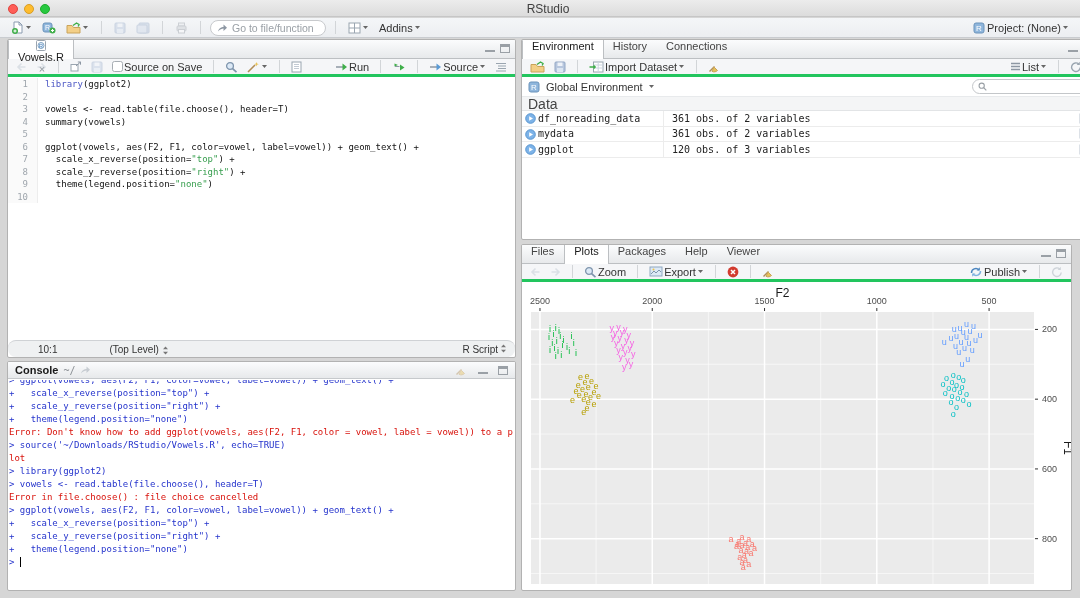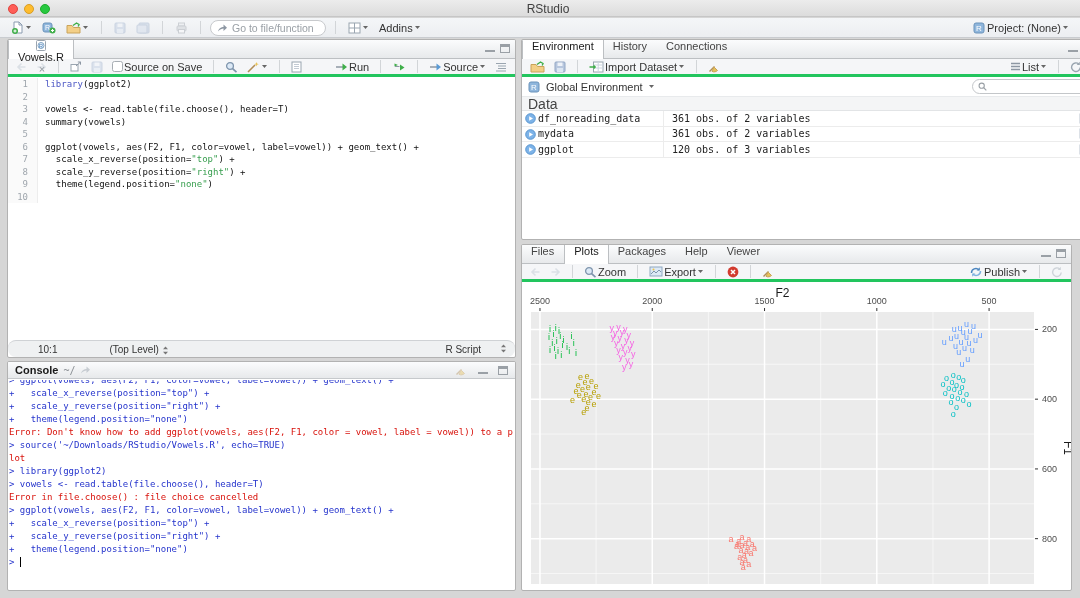--- a/index.html
+++ b/index.html
@@ -400,21 +400,21 @@
     <span style="margin-left:52px; display:flex; align-items:flex-end">
       <span>(Top Level)</span>
       <span class="icon spin">
           <svg width="7" height="9">
             <path d="M3.5 0.5L6 3.2H1z" fill="#777"></path>
             <path d="M3.5 8.5L1 5.8h5z" fill="#777"></path>
           </svg>
         </span>
     </span>
     <span class="spacer"></span>
-    <span style="margin-right:8px; display:flex; align-items:flex-start; gap:19px">
+    <span style="margin-right:8px; display:flex; align-items:flex-start; gap:2px">
       <span>R Script</span>
       <span class="icon">
           <svg width="7" height="9">
             <path d="M3.5 0.5L6 3.2H1z" fill="#777"></path>
             <path d="M3.5 8.5L1 5.8h5z" fill="#777"></path>
           </svg>
         </span>
     </span>
   </div>
 </div>

